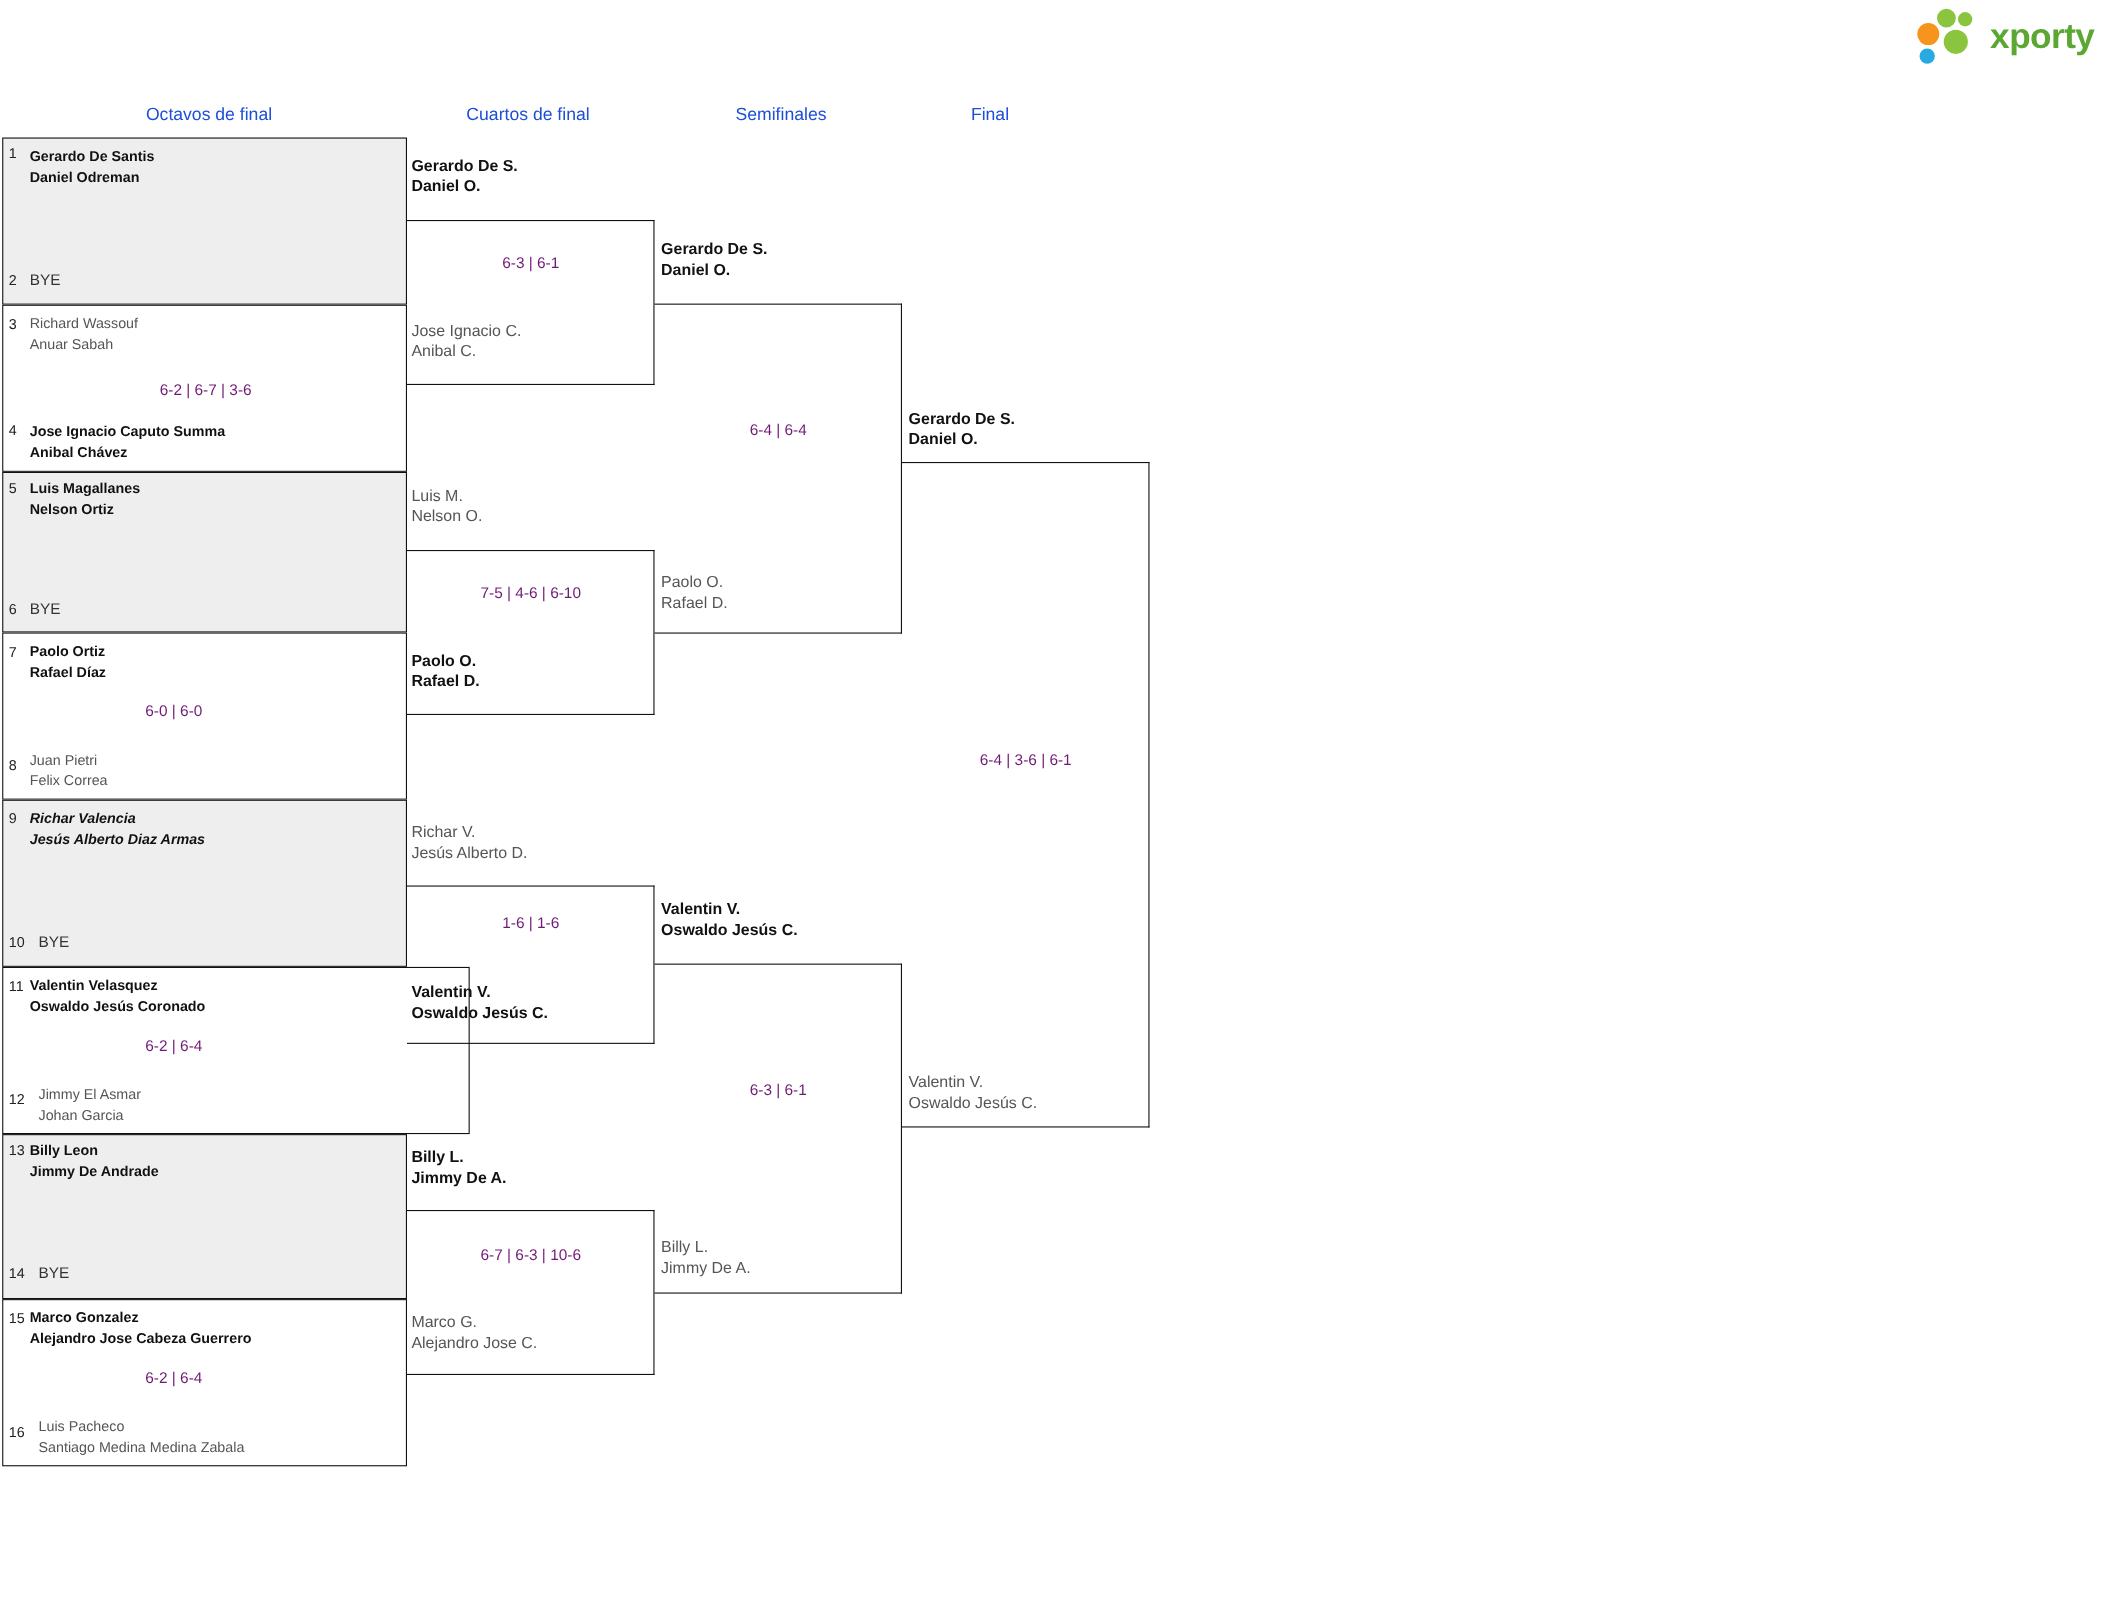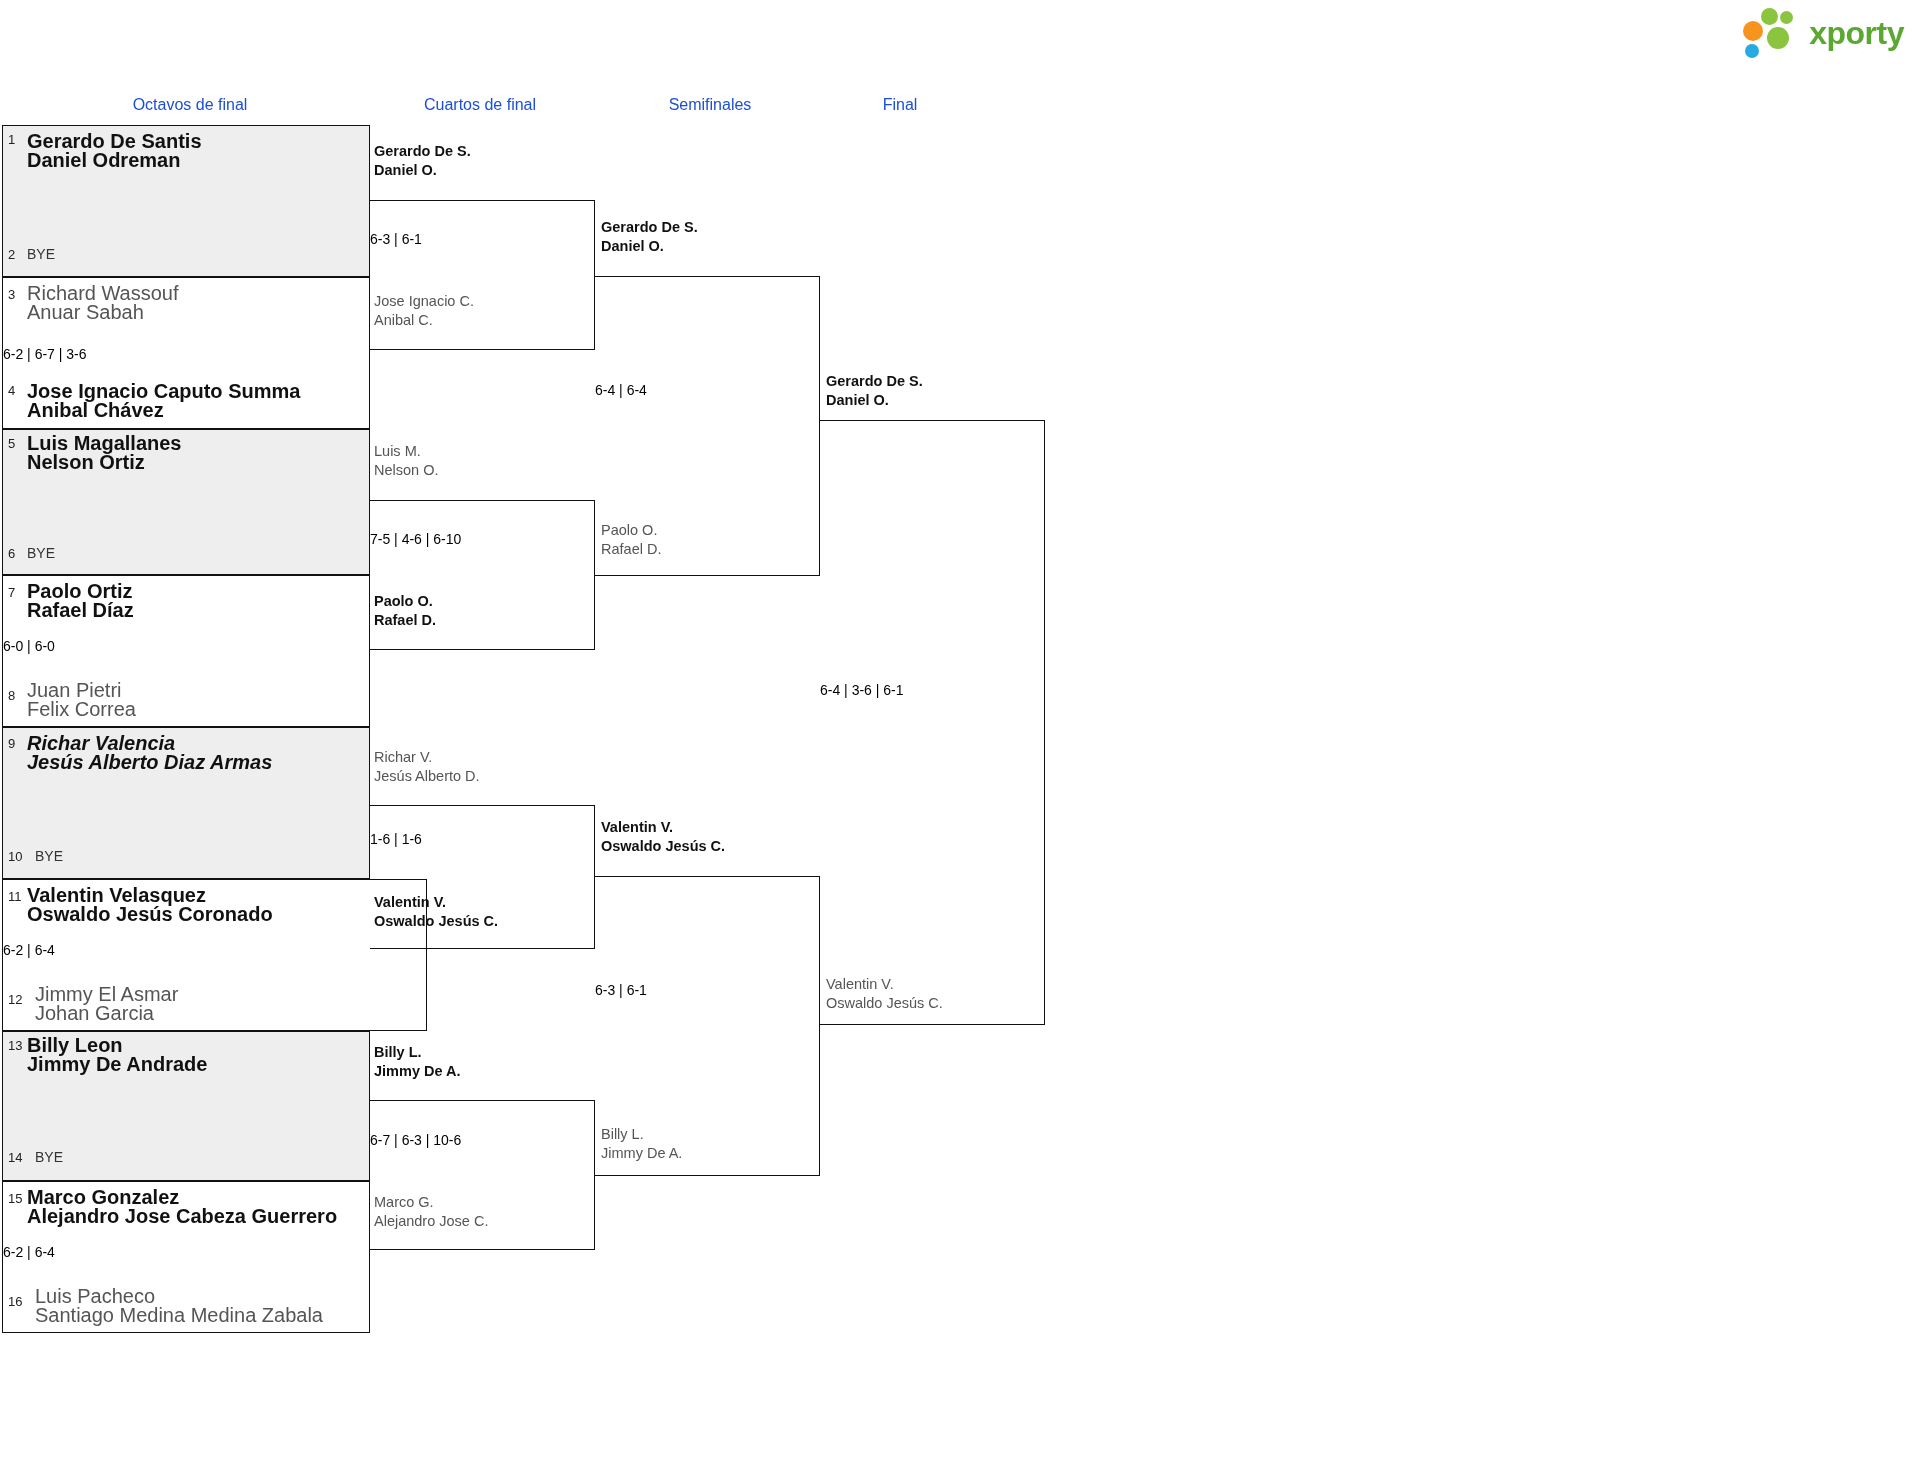--- a/index.html
+++ b/index.html
@@ -41,33 +41,34 @@
   .r1-box.shaded { background: #eeeeee; }
 
   .seed {
     position: absolute;
     left: 5px;
     font-size: 13px;
     color: #222;
   }
   .player-pair {
     position: absolute;
-    font-size: 20px;
+    font-size: 13px;
     line-height: 19px;
     white-space: nowrap;
   }
   .winner { font-weight: bold; color: #111; }
   .loser  { font-weight: normal; color: #555; }
   .bye { font-size: 14px; color: #333; }
 
   .score {
     position: absolute;
     font-size: 14px;
-    color: #000000;
-    white-space: nowrap;
+    color: #701a75;
+    white-space: nowrap;
+    text-align: center;
   }
 
   
   .conn {
     position: absolute;
     border: 1px solid #111;
     border-left: none;
     background: transparent;
   }
   .name-block {

